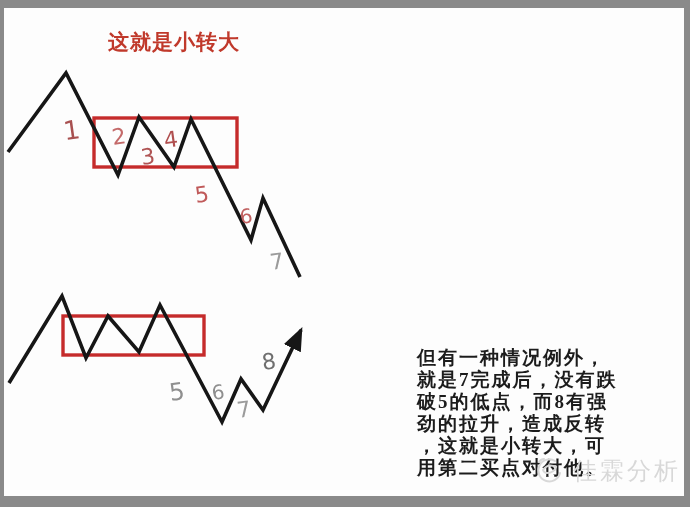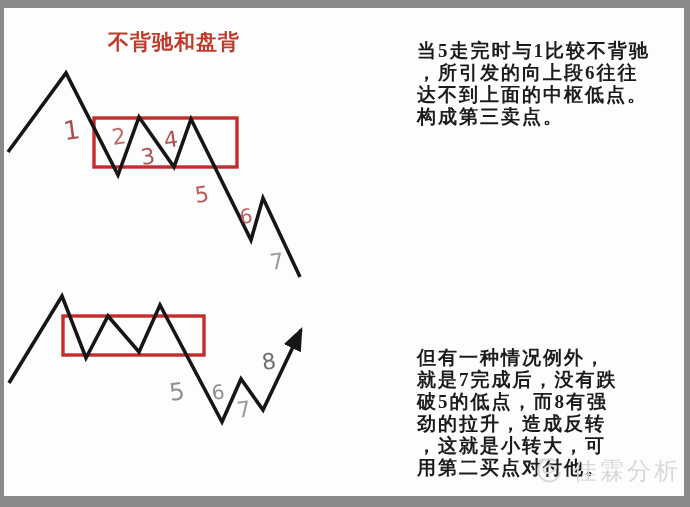--- a/index.html
+++ b/index.html
@@ -84,26 +84,22 @@
       <g>
         <rect x="63" y="316" width="141" height="39" fill="none" stroke="#c52b2b" stroke-width="3.4"></rect>
         <polyline points="9,383 62,296 86,358 108,316 139,352 160,305 222,422 241,379 263,410 301,330" fill="none" stroke="#161616" stroke-width="3.6" stroke-linejoin="miter" marker-end="url(#arrowhead)"></polyline>
         <text x="178" y="400" fill="#8f8f8f" font-size="24" text-anchor="middle" class="svg-label" transform="rotate(-8 178 400)">5</text>
         <text x="219" y="399" fill="#8f8f8f" font-size="20" text-anchor="middle" class="svg-label" transform="rotate(-8 219 399)">6</text>
         <text x="245" y="417" fill="#9b9b9b" font-size="22" text-anchor="middle" class="svg-label" transform="rotate(-8 245 417)">7</text>
         <text x="270" y="369" fill="#6f6f6f" font-size="22" text-anchor="middle" class="svg-label" transform="rotate(-8 270 369)">8</text>
       </g>
     </svg>
 
-  <div class="title">不背驰和盘背</div>
+  <div class="title">这就是小转大</div>
 
-  <div class="note note-top">当5走完时与1比较不背驰
-，所引发的向上段6往往
-达不到上面的中枢低点。
-构成第三卖点。</div>
 
   <div class="note note-bottom">但有一种情况例外，
 就是7完成后，没有跌
 破5的低点，而8有强
 劲的拉升，造成反转
 ，这就是小转大，可
 用第二买点对付他。</div>
 
   <div class="watermark">
     <svg width="36" height="36" viewBox="0 0 36 36">

